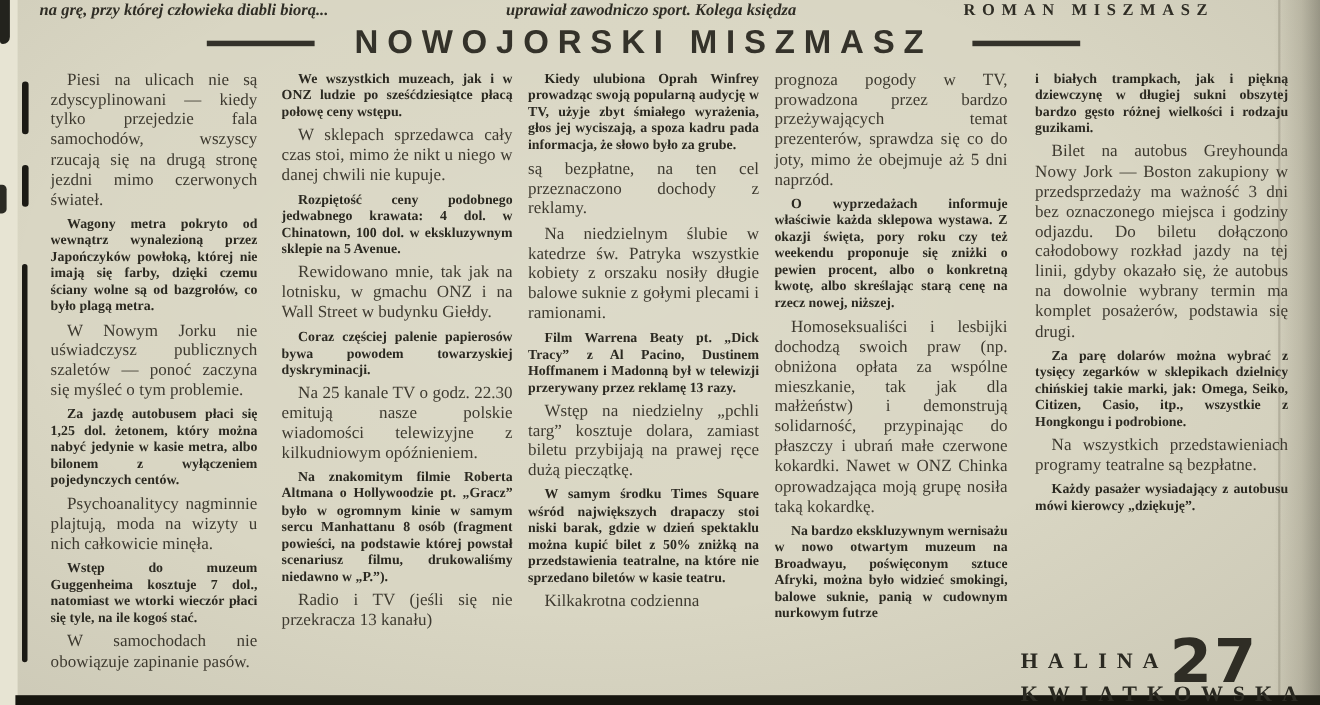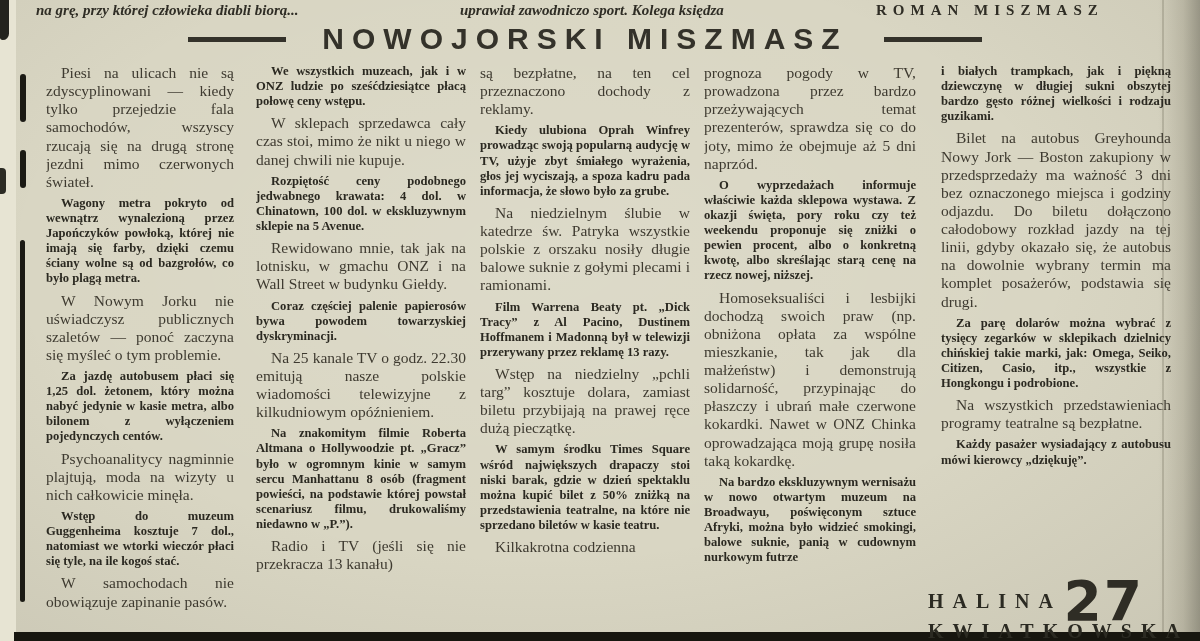--- a/index.html
+++ b/index.html
@@ -92,23 +92,23 @@
     <p class="para bold">We wszystkich muzeach, jak i w ONZ ludzie po sześćdziesiątce płacą połowę ceny wstępu.</p>
     <p class="para regular">W sklepach sprzedawca cały czas stoi, mimo że nikt u niego w danej chwili nie kupuje.</p>
     <p class="para bold">Rozpiętość ceny podobnego jedwabnego krawata: 4 dol. w Chinatown, 100 dol. w ekskluzywnym sklepie na 5 Avenue.</p>
     <p class="para regular">Rewidowano mnie, tak jak na lotnisku, w gmachu ONZ i na Wall Street w budynku Giełdy.</p>
     <p class="para bold">Coraz częściej palenie papierosów bywa powodem towarzyskiej dyskryminacji.</p>
     <p class="para regular">Na 25 kanale TV o godz. 22.30 emitują nasze polskie wiadomości telewizyjne z kilkudniowym opóźnieniem.</p>
     <p class="para bold">Na znakomitym filmie Roberta Altmana o Hollywoodzie pt. „Gracz” było w ogromnym kinie w samym sercu Manhattanu 8 osób (fragment powieści, na podstawie której powstał scenariusz filmu, drukowaliśmy niedawno w „P.”).</p>
     <p class="para regular">Radio i TV (jeśli się nie przekracza 13 kanału)</p>
   </div>
 <div class="col" id="col3">
+    <p class="para bold">Kiedy ulubiona Oprah Winfrey prowadząc swoją popularną audycję w TV, użyje zbyt śmiałego wyrażenia, głos jej wyciszają, a spoza kadru pada informacja, że słowo było za grube.</p>
     <p class="para regular noindent">są bezpłatne, na ten cel przeznaczono dochody z reklamy.</p>
-    <p class="para bold">Kiedy ulubiona Oprah Winfrey prowadząc swoją popularną audycję w TV, użyje zbyt śmiałego wyrażenia, głos jej wyciszają, a spoza kadru pada informacja, że słowo było za grube.</p>
-    <p class="para regular">Na niedzielnym ślubie w katedrze św. Patryka wszystkie polskie z orszaku nosiły długie balowe suknie z gołymi plecami i ramionami.</p>
+    <p class="para regular">Na niedzielnym ślubie w katedrze św. Patryka wszystkie kobiety z orszaku nosiły długie balowe suknie z gołymi plecami i ramionami.</p>
     <p class="para bold">Film Warrena Beaty pt. „Dick Tracy” z Al Pacino, Dustinem Hoffmanem i Madonną był w telewizji przerywany przez reklamę 13 razy.</p>
     <p class="para regular">Wstęp na niedzielny „pchli targ” kosztuje dolara, zamiast biletu przybijają na prawej ręce dużą pieczątkę.</p>
     <p class="para bold">W samym środku Times Square wśród największych drapaczy stoi niski barak, gdzie w dzień spektaklu można kupić bilet z 50% zniżką na przedstawienia teatralne, na które nie sprzedano biletów w kasie teatru.</p>
     <p class="para regular">Kilkakrotna codzienna</p>
   </div>
 <div class="col" id="col4">
     <p class="para regular noindent">prognoza pogody w TV, prowadzona przez bardzo przeżywających temat prezenterów, sprawdza się co do joty, mimo że obejmuje aż 5 dni naprzód.</p>
     <p class="para bold">O wyprzedażach informuje właściwie każda sklepowa wystawa. Z okazji święta, pory roku czy też weekendu proponuje się zniżki o pewien procent, albo o konkretną kwotę, albo skreślając starą cenę na rzecz nowej, niższej.</p>
     <p class="para regular">Homoseksualiści i lesbijki dochodzą swoich praw (np. obniżona opłata za wspólne mieszkanie, tak jak dla małżeństw) i demonstrują solidarność, przypinając do płaszczy i ubrań małe czerwone kokardki. Nawet w ONZ Chinka oprowadzająca moją grupę nosiła taką kokardkę.</p>
     <p class="para bold">Na bardzo ekskluzywnym wernisażu w nowo otwartym muzeum na Broadwayu, poświęconym sztuce Afryki, można było widzieć smokingi, balowe suknie, panią w cudownym nurkowym futrze</p>

